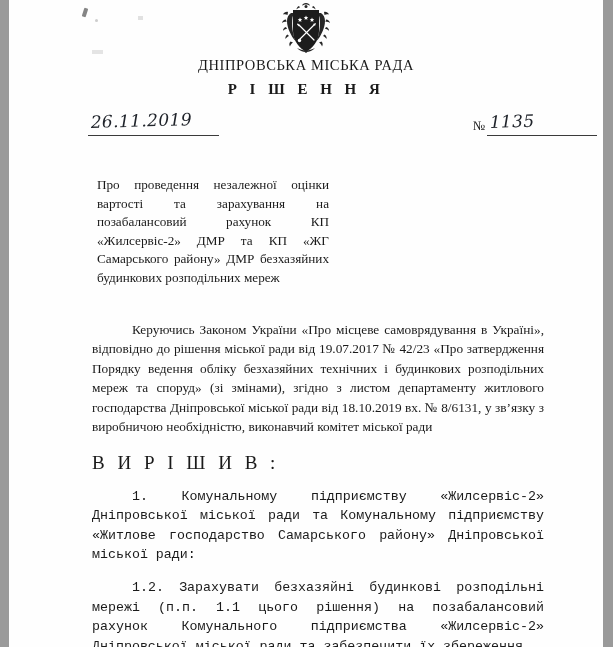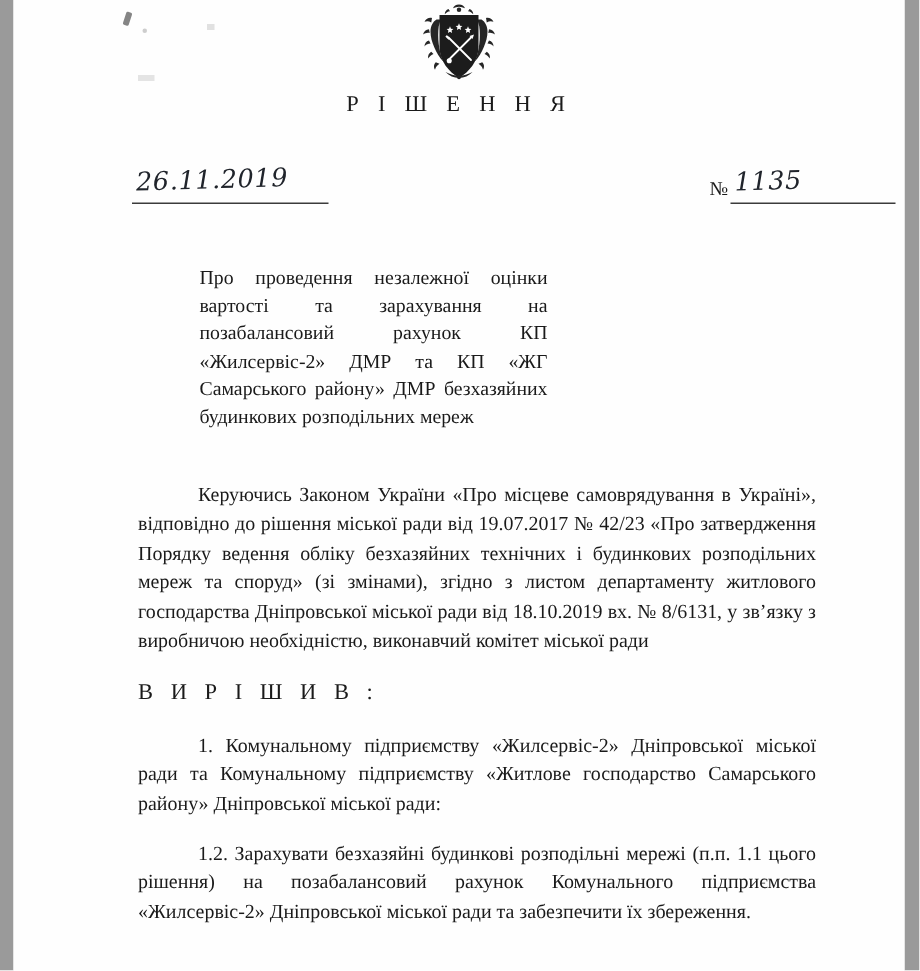--- a/index.html
+++ b/index.html
@@ -89,21 +89,21 @@
   .head .line1,
   .head .line2 {
     font-size: 14.5px;
     letter-spacing: .6px;
     line-height: 19px;
     white-space: nowrap;
   }
   .head .line3 {
     margin-top: 6px;
     font-size: 15px;
-    font-weight: normal;
+    font-weight: bold;
     letter-spacing: 4.5px;
     text-align: center;
   }
 
   
   .meta {
     position: absolute;
     top: 112px;
     left: 0; right: 0;
     height: 34px;
@@ -151,21 +151,20 @@
   .subject {
     position: absolute;
     left: 88px;
     top: 176px;
     width: 232px;
     font-size: 13.2px;
     line-height: 18.6px;
     text-align: justify;
     text-align-last: left;
     hyphens: none;
-    margin-left: 36px;
   }
 
   
   .body-block {
     position: absolute;
     left: 83px;
     top: 320px;
     width: 452px;
     font-size: 13.3px;
     line-height: 19.4px;
@@ -173,26 +172,27 @@
     text-align-last: left;
   }
   .para {
     margin: 0;
     text-indent: 40px;
   }
   .resolve {
     margin: 17px 0 14px 0;
     text-align: left;
     text-indent: 0;
-    font-size: 15px;
+    font-size: 19px;
     letter-spacing: 4px;
   }
   .clause {
     margin: 0 0 14px 0;
     text-indent: 40px;
+    font-family: Liberation Mono, monospace;
   }
   .clause.last { margin-bottom: 0; }
 </style>
 </head>
 <body>
 
 <div class="page-edge left"></div>
 <div class="page-edge right"></div>
 
 <div class="sheet">
@@ -240,20 +240,21 @@
       </g>
 
       <g fill="#262626">
         <path d="M32 92c5 5 11 8 18 8s13-3 18-8c-6 3-12 5-18 5s-12-2-18-5z"></path>
         <circle cx="50" cy="99" r="2.6"></circle>
       </g>
     </svg>
   </div>
 
   <div class="head">
+    <div class="line1">ДНІПРОВСЬКА МІСЬКА РАДА</div>
     <div class="line3">Р І Ш Е Н Н Я</div>
   </div>
 
   <div class="meta">
     <div class="date-slot">
       <span class="hand">26.11.2019</span>
       <div class="rule"></div>
     </div>
     <div class="num-slot">
       <span class="num-label">№</span>

